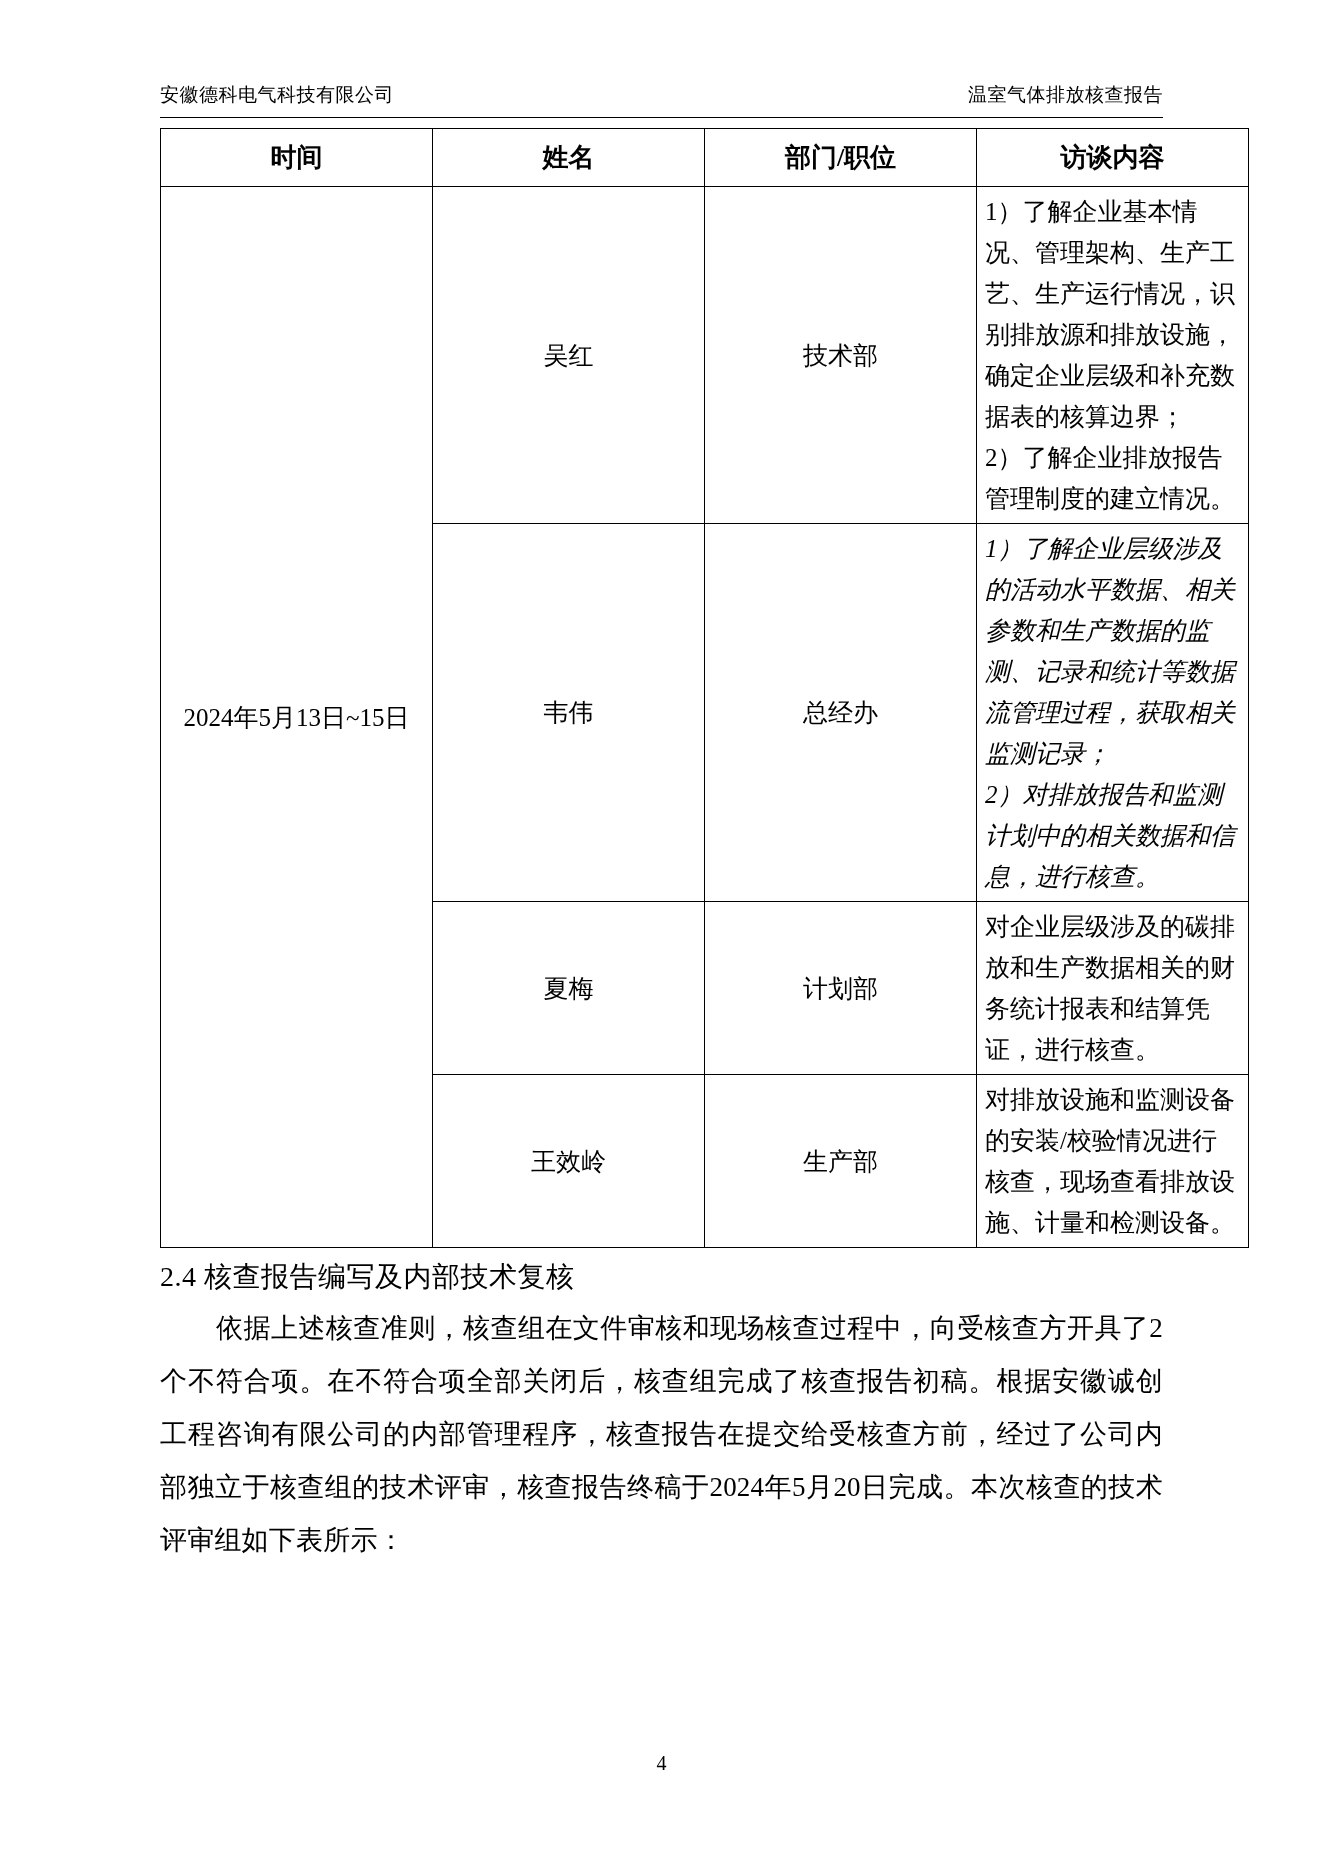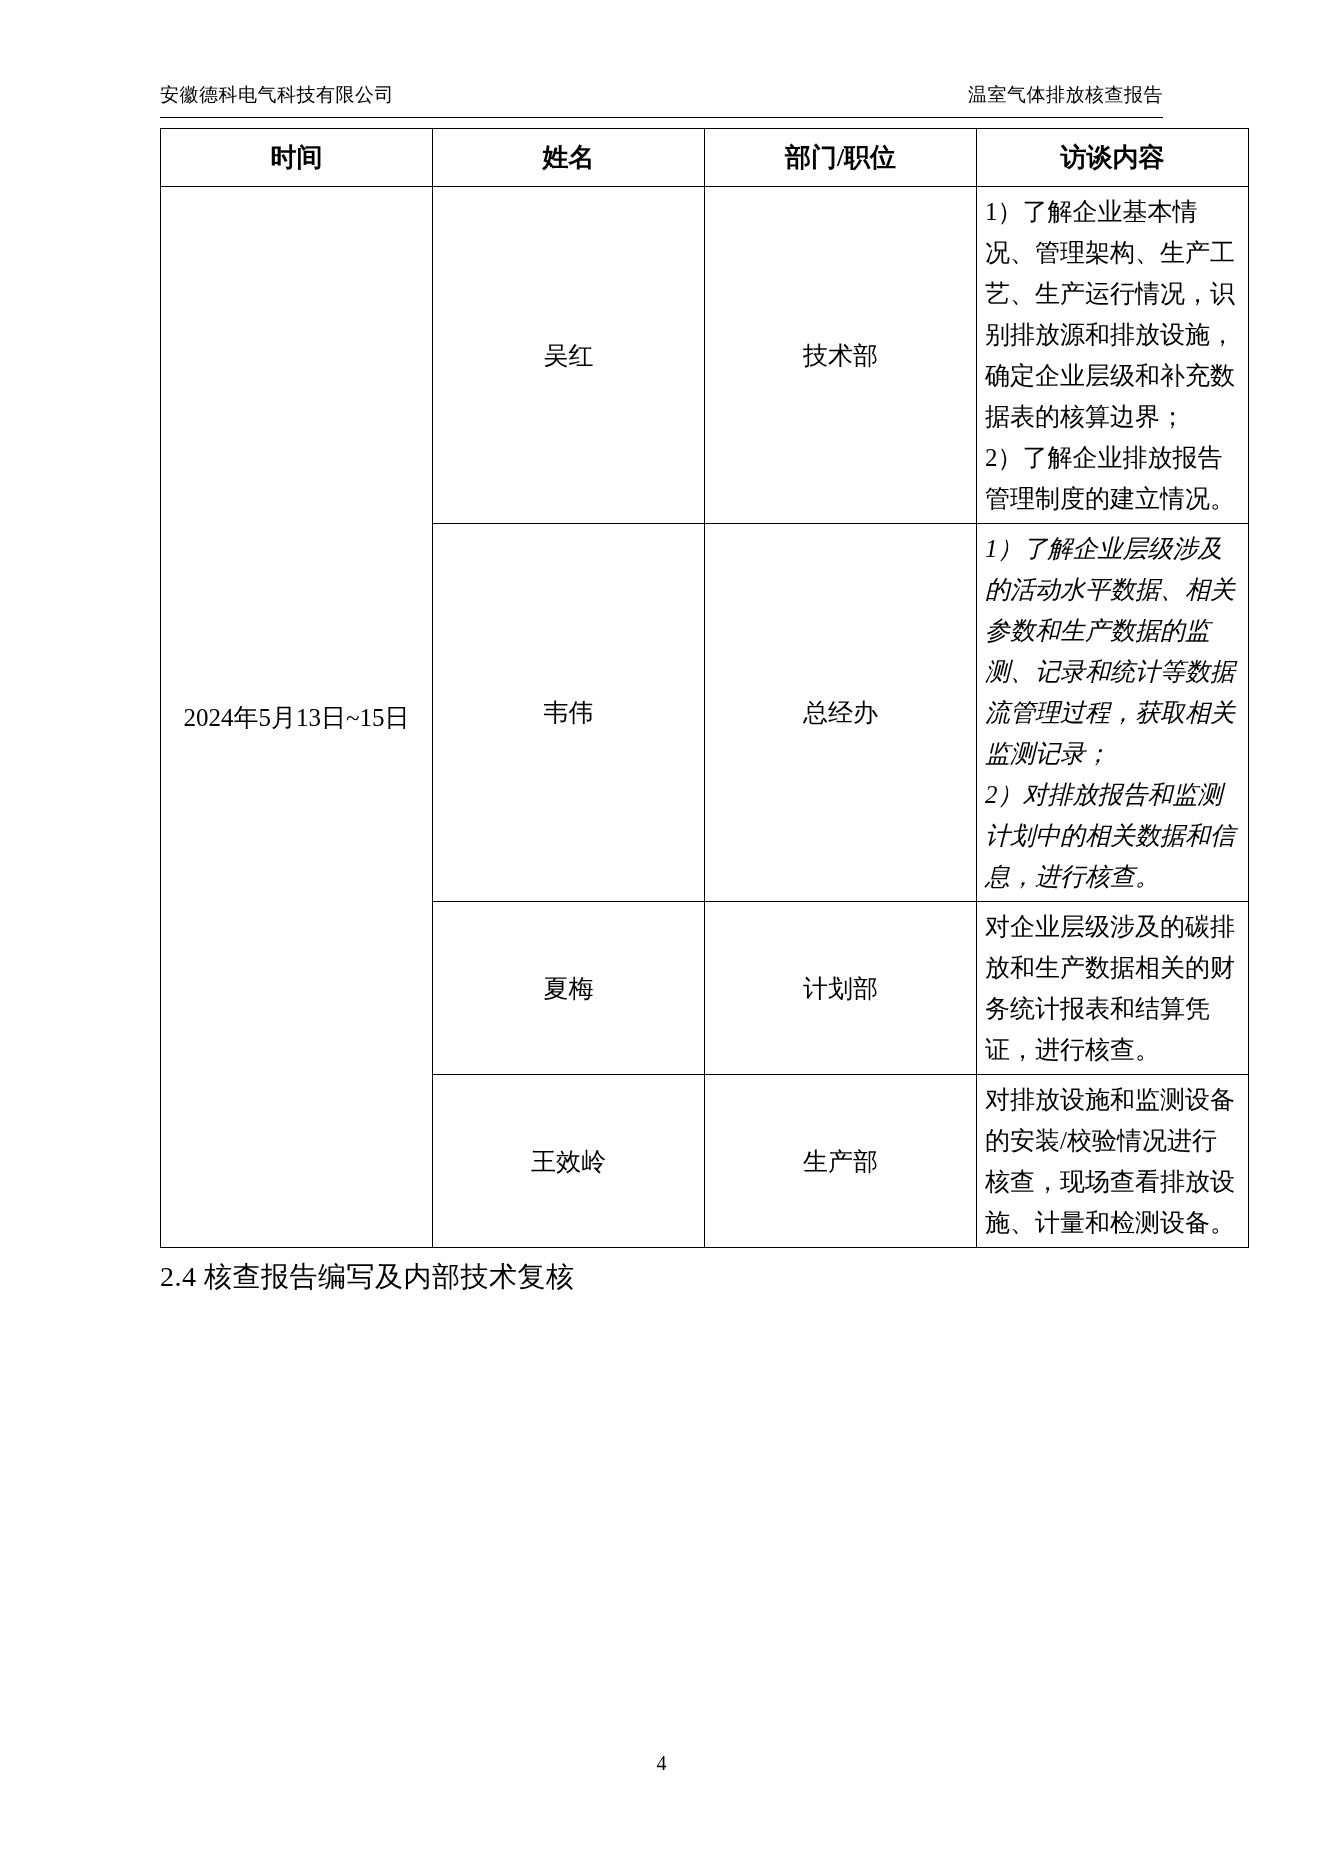--- a/index.html
+++ b/index.html
@@ -161,18 +161,19 @@
       <tr>
         <td class="c-name">王效岭</td>
         <td class="c-dept">生产部</td>
         <td class="c-content" style="white-space: pre-line;">对排放设施和监测设备的安装/校验情况进行核查，现场查看排放设施、计量和检测设备。</td>
       </tr>
     </tbody>
       </table>
 
     <h2 class="section">2.4  核查报告编写及内部技术复核</h2>
 
+    <p class="body-text indent">依据上述核查准则，核查组在文件审核和现场核查过程中，向受核查方开具了2个不符合项。在不符合项全部关闭后，核查组完成了核查报告初稿。根据安徽诚创工程咨询有限公司的内部管理程序，核查报告在提交给受核查方前，经过了公司内部独立于核查组的技术评审，核查报告终稿于2024年5月20日完成。本次核查的技术评审组如下表所示：</p>
 
   </div>
 
   <div class="page-number">4</div>
 
 </div>
 
 </body></html>

